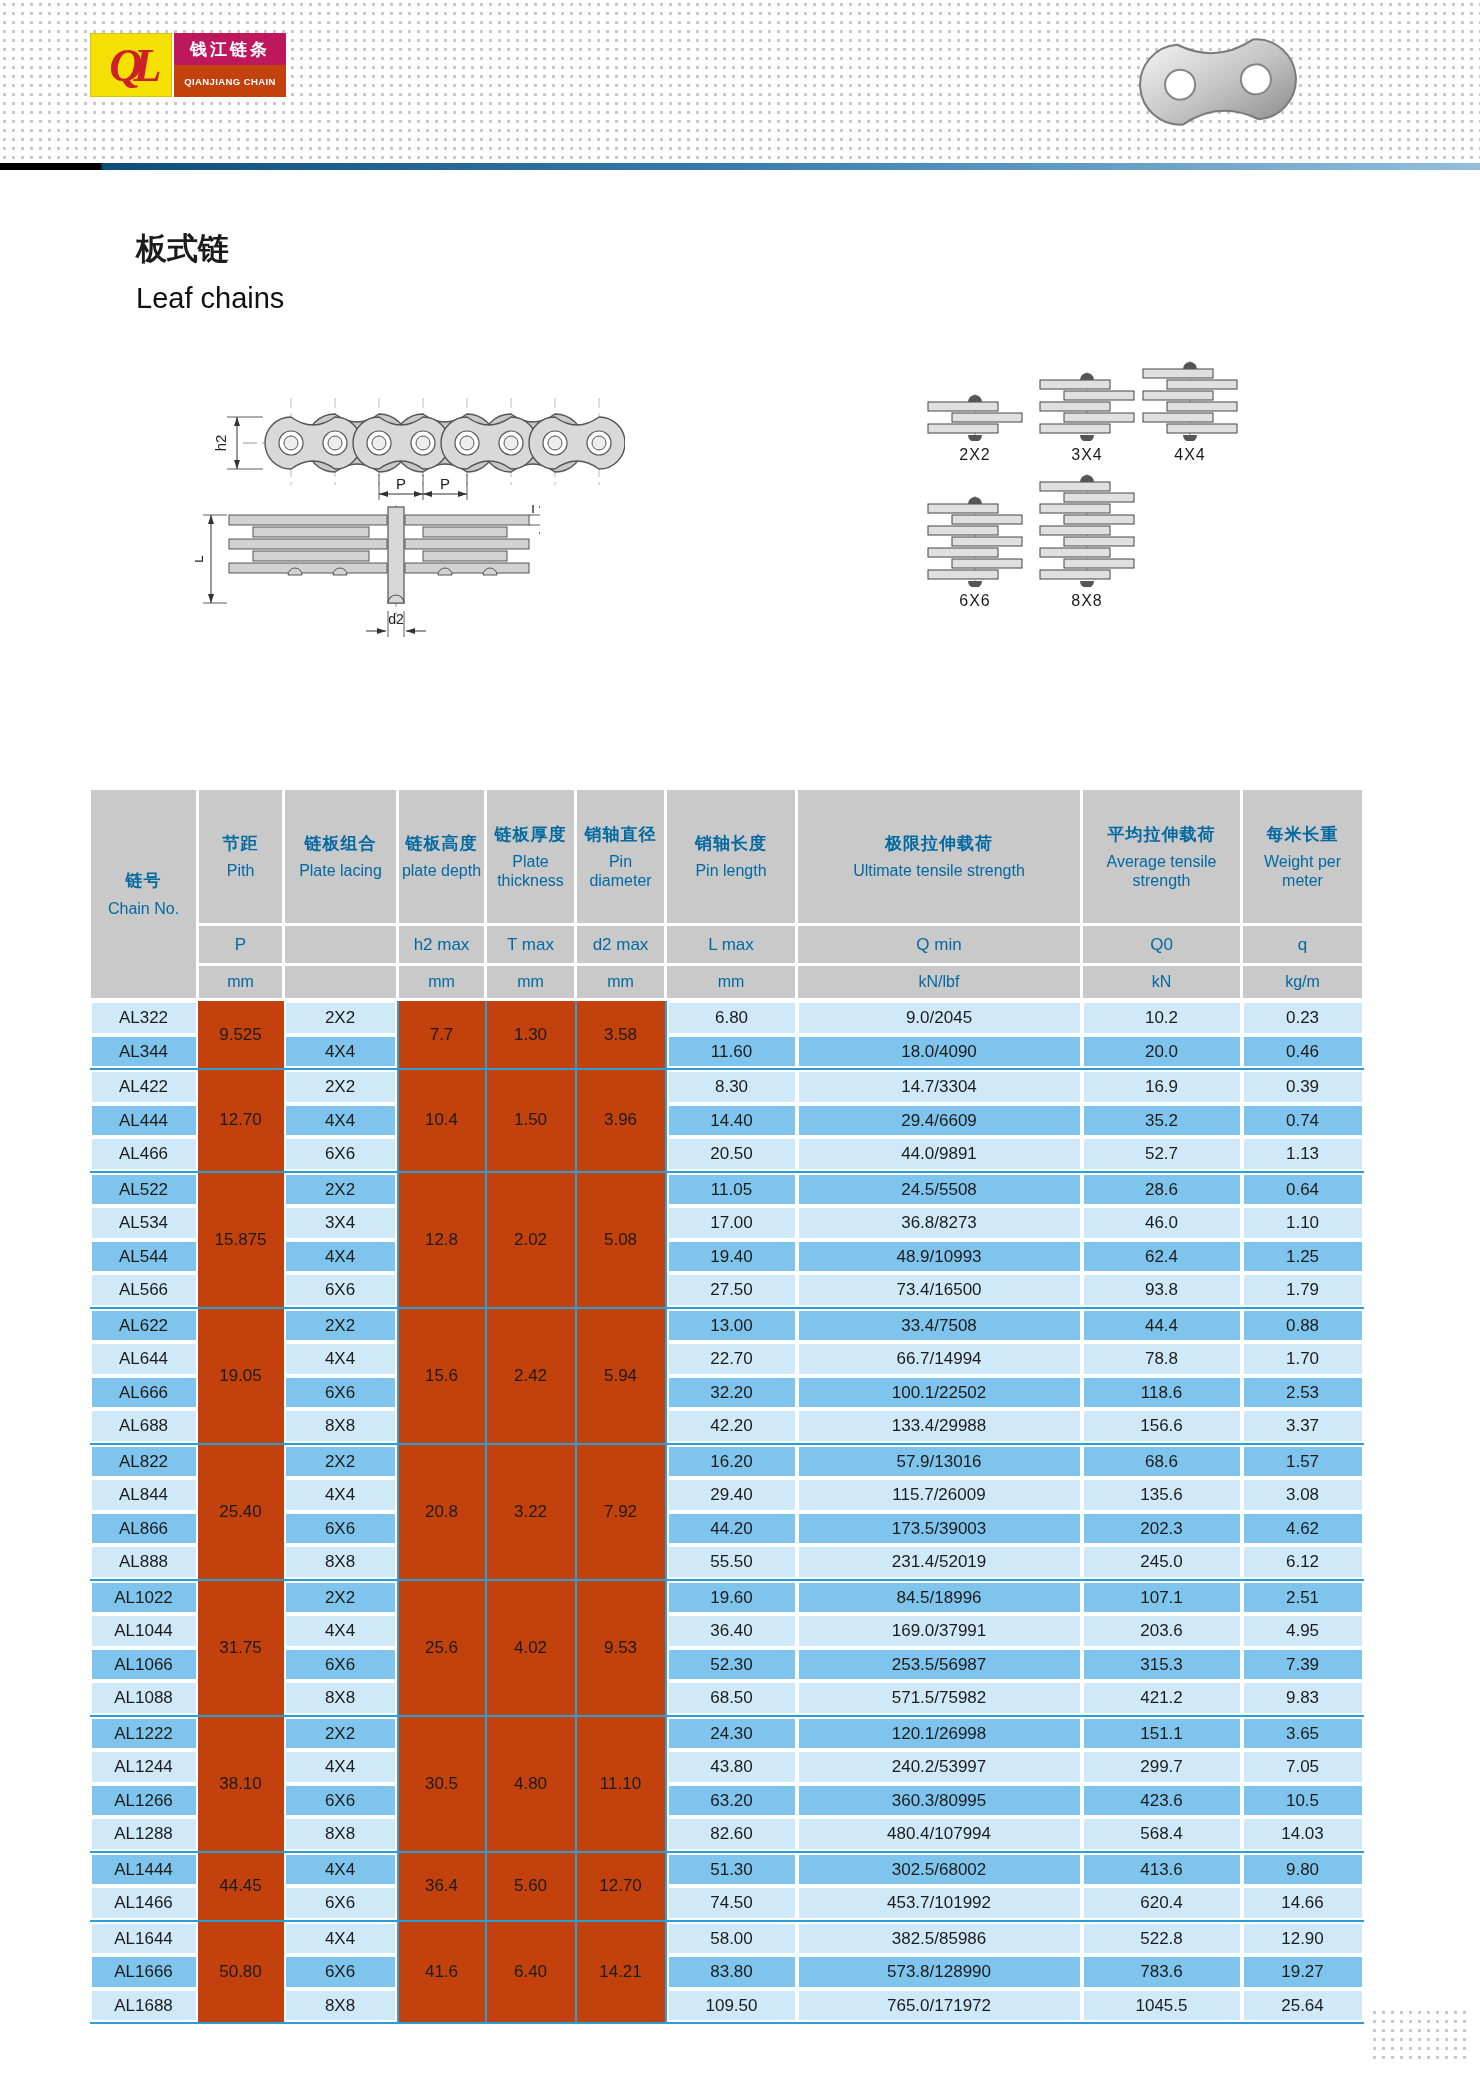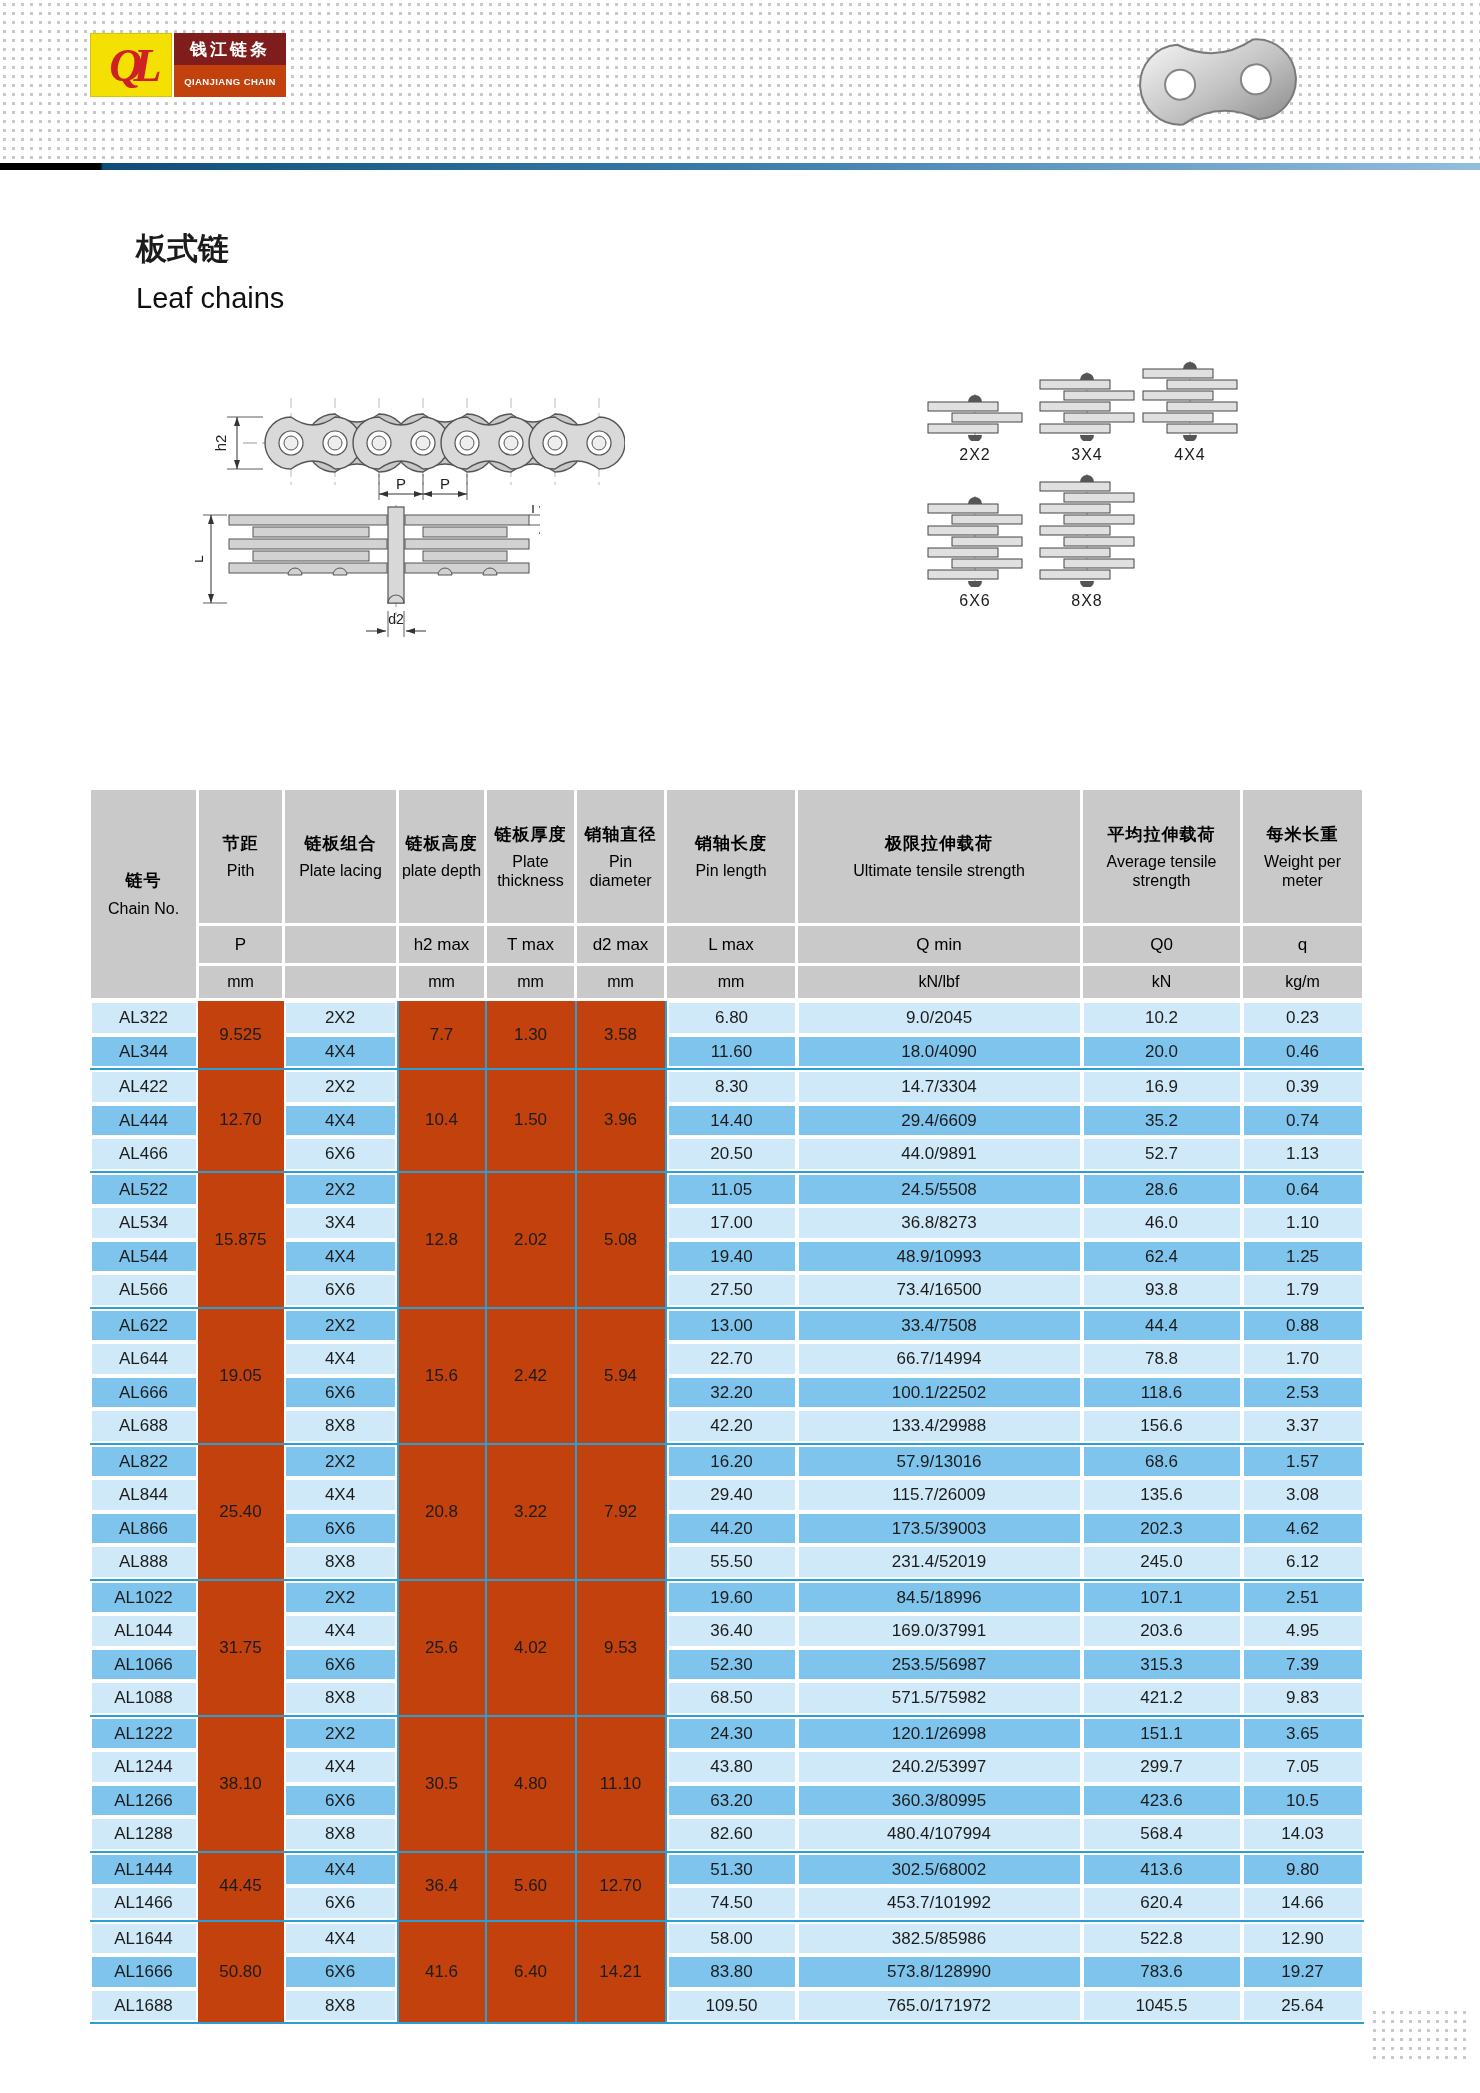--- a/index.html
+++ b/index.html
@@ -15,21 +15,21 @@
   .rule { position:absolute; left:0; top:163px; width:1480px; height:7px;
           background: linear-gradient(to right, #000 0px, #000 100px, #0e4d78 103px, #3a7dad 50%, #93bedc 100%); }
 
   
   .logo { position:absolute; left:90px; top:33px; height:64px; display:flex; }
   .logo-mark { width:82px; height:64px; background:#f5e003; border:1px solid #d8c400;
                display:flex; align-items:center; justify-content:center;
                font-family:"Liberation Serif", serif; font-weight:bold; font-style:italic;
                font-size:46px; color:#cf2027; letter-spacing:-9px; padding-right:0; }
   .logo-right { width:112px; height:64px; display:flex; flex-direction:column; margin-left:2px; }
-  .logo-zh { flex:1; background:#7f1d1d; color:#fff; font-size:17px; font-weight:bold;
+  .logo-zh { flex:1; background:#be185d; color:#fff; font-size:17px; font-weight:bold;
              display:flex; align-items:center; justify-content:center; letter-spacing:3px; }
   .logo-en { flex:1; background:#c2410c; color:#fff; font-size:9.5px; font-weight:bold;
              display:flex; align-items:center; justify-content:center; letter-spacing:.4px; }
 
   .title-zh { position:absolute; left:136px; top:228px; font-size:31px; font-weight:600; color:#1b1b1b; }
   .title-en { position:absolute; left:136px; top:282px; font-size:29px; font-weight:400; color:#101010; }
 
   svg text { font-family:"Liberation Sans", sans-serif; fill:#222; }
 
   .plate-img { position:absolute; left:1128px; top:36px; }
@@ -37,21 +37,21 @@
   .plan-view { position:absolute; left:195px; top:505px; }
 
   .lacing-item { position:absolute; display:flex; flex-direction:column; align-items:center; width:102px; }
   .lacing-label { font-size:16px; color:#1b1b1b; margin-top:5px; letter-spacing:1px; }
 
   
   .spec-table { position:absolute; left:88px; top:787px; width:1274px;
                 border-collapse:collapse; table-layout:fixed;
                 border-bottom:2px solid #2b9ed6; }
   .spec-table th { background:#c9c9ca; border:3px solid #fff; vertical-align:middle;
-                   font-weight:400; color:#000000; padding:0 2px; }
+                   font-weight:400; color:#0369a1; padding:0 2px; }
   .spec-table thead .zh { font-size:17px; font-weight:600; letter-spacing:1px; }
   .spec-table thead .en { font-size:16px; line-height:1.15; margin-top:7px; }
   .hmain th { height:136px; }
   .hparam th { height:40px; font-size:17px; }
   .hunit th { height:35px; font-size:16px; }
   .hchain .zh { margin-bottom:8px; }
 
   .spec-table td { padding:0; font-size:17px; color:#1c1c1c; vertical-align:middle; }
   .cbox { height:29.5px; line-height:29.5px; margin:2px; text-align:center; }
   .shade-light { background:#cfe9f8; }

